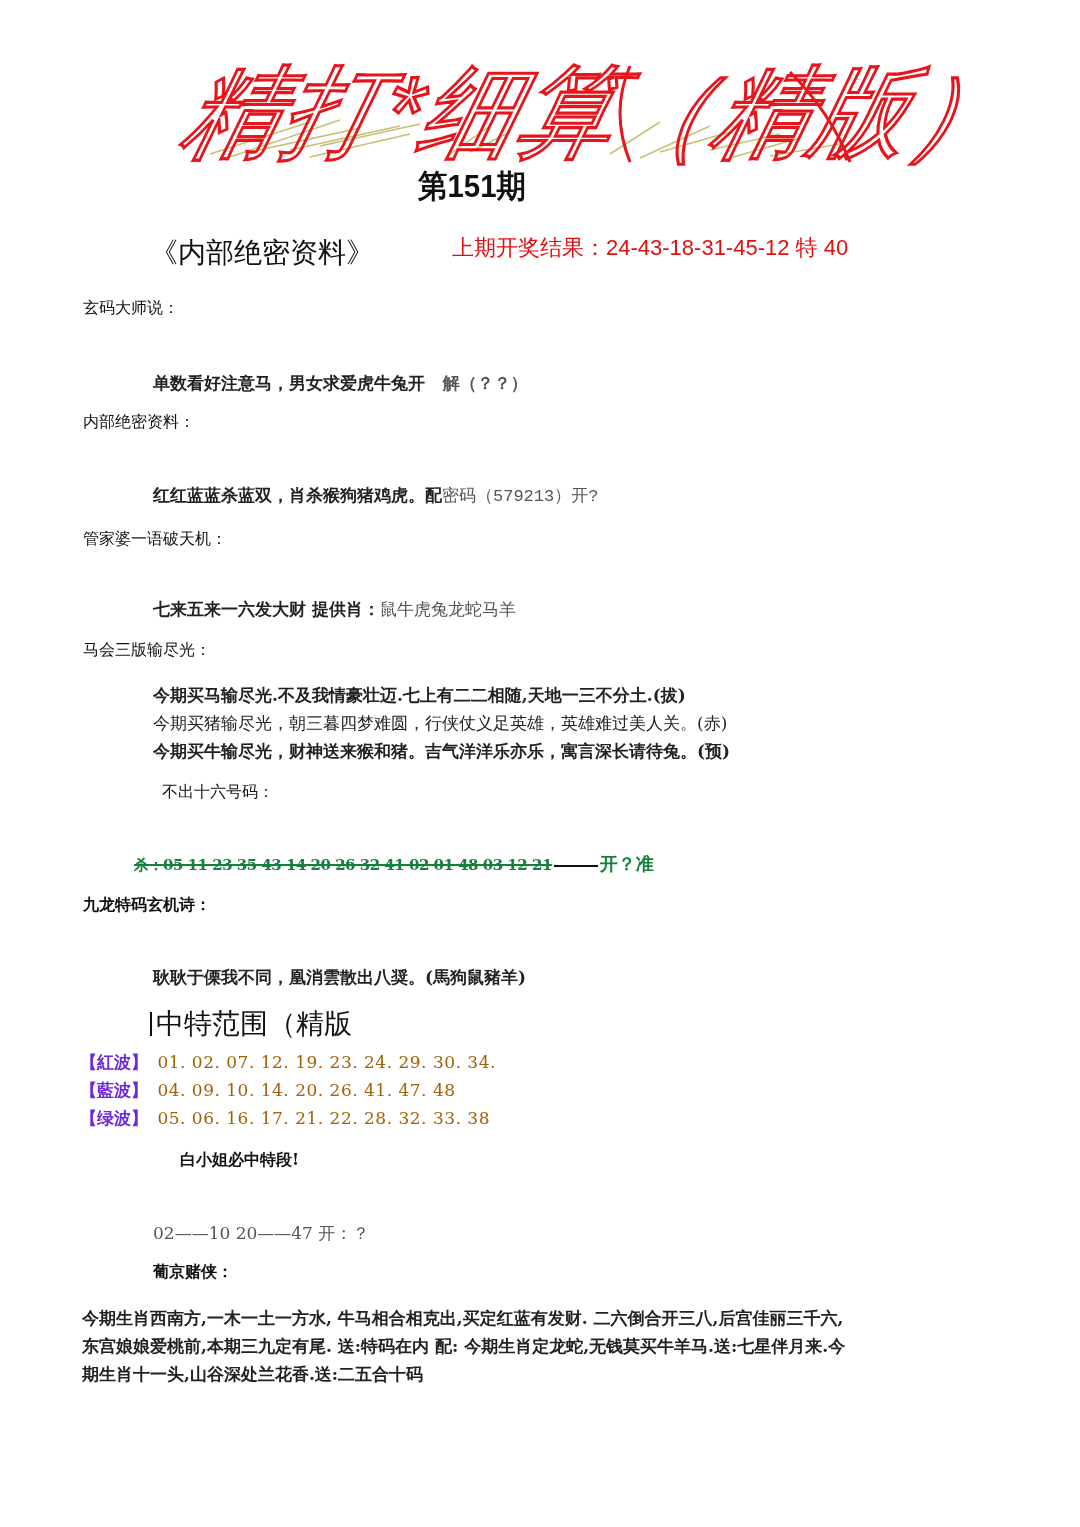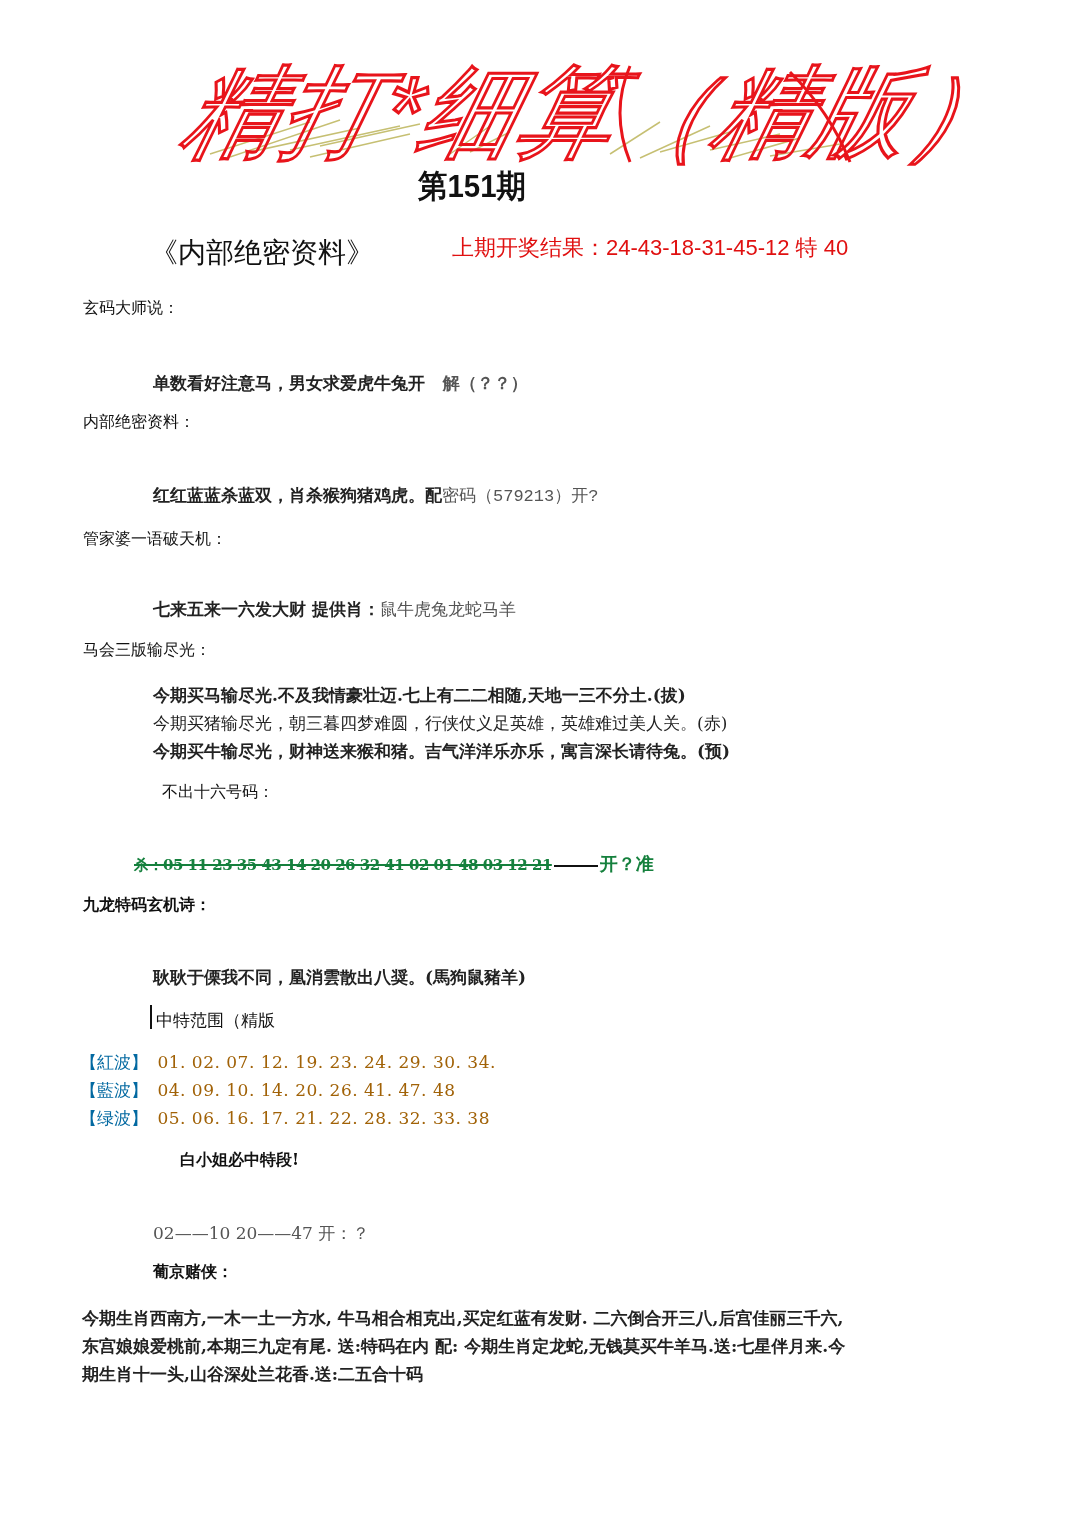--- a/index.html
+++ b/index.html
@@ -47,23 +47,23 @@
   .strike-line {
     left: 134px; top: 852px; font-size: 15px; font-weight: bold; color: #15803d;
   }
   .strike-line .struck {
     text-decoration: line-through; text-decoration-thickness: 2px; letter-spacing: -0.5px;
   }
   .strike-line .dash {
     display: inline-block; width: 44px; height: 2px; background: #111; vertical-align: middle; margin: 0 2px;
   }
   .wave-row { font-size: 17px; }
-  .wave-label { font-weight: normal; color: #0369a1; display: inline-block; width: 72px; }
+  .wave-label { font-weight: bold; color: #6d28d9; display: inline-block; width: 72px; }
   .wave-nums { color: #a16207; font-family: "DejaVu Serif", serif; letter-spacing: 0.5px; }
-  .range-title { font-size: 17px; color: #111; }
+  .range-title { font-size: 28px; color: #111; }
   .range-title .bar { display: inline-block; width: 2px; height: 24px; background: #111; vertical-align: -3px; margin-right: 4px; }
 </style>
 </head>
 <body>
 
 <div class="abs banner">
   <svg class="banner-shadow" width="690" height="110" viewBox="0 0 690 110">
     <g stroke="#b8b050" stroke-width="1.5" fill="none" opacity="0.8">
       <line x1="20" y1="92" x2="120" y2="60"></line>
       <line x1="40" y1="95" x2="150" y2="58"></line>

